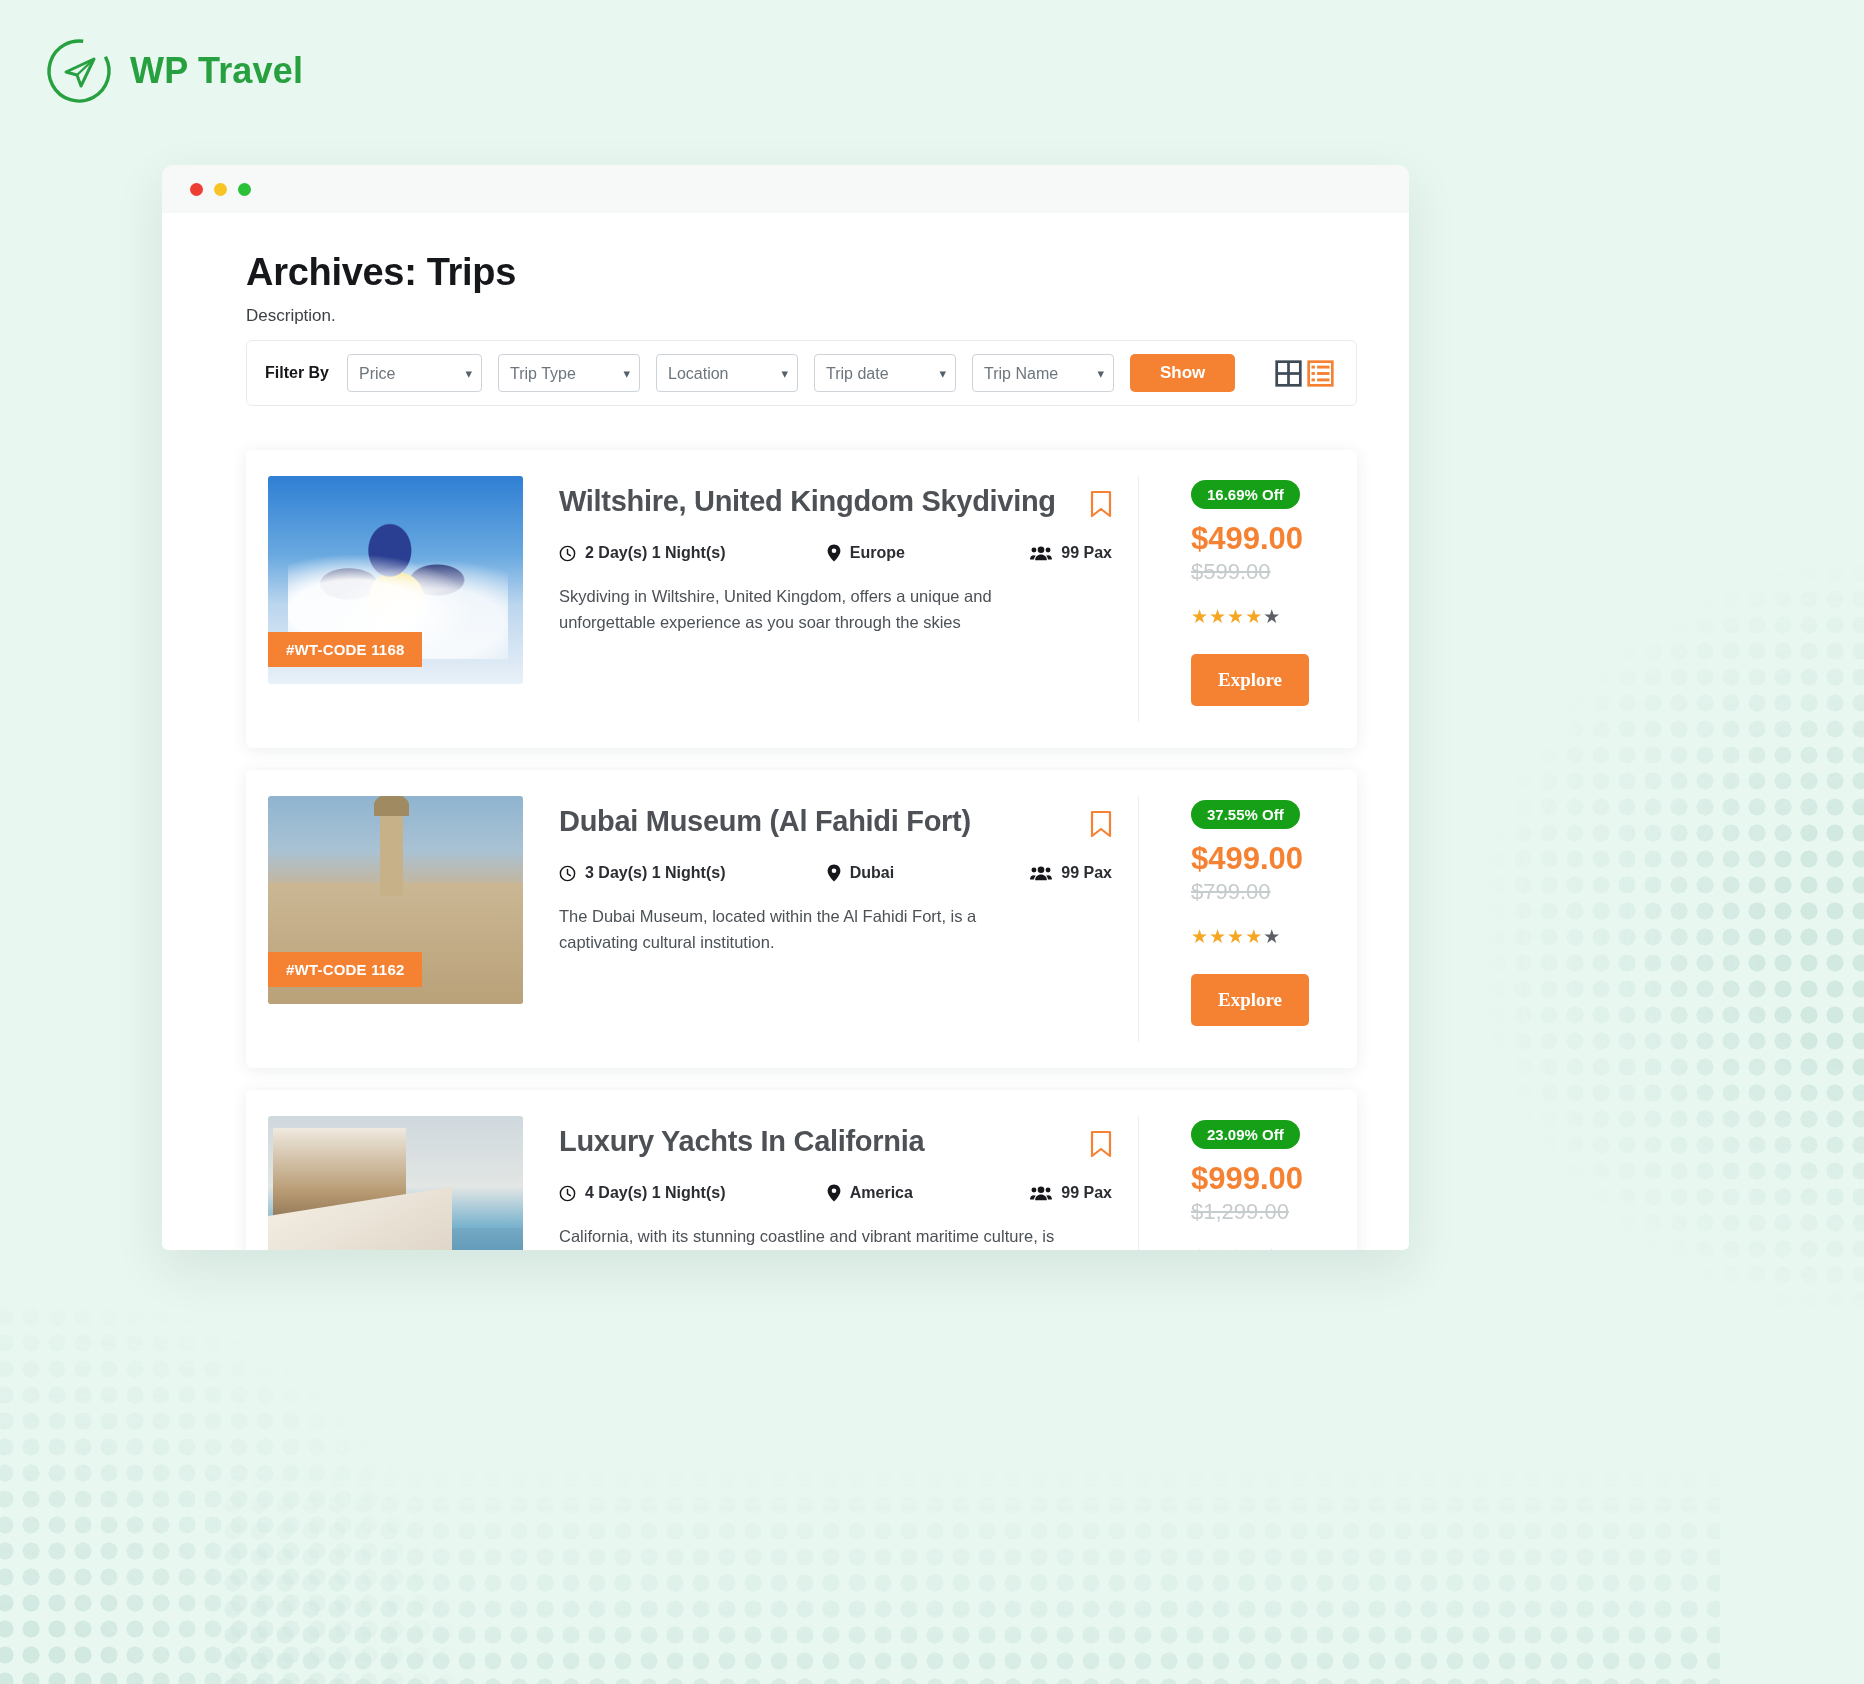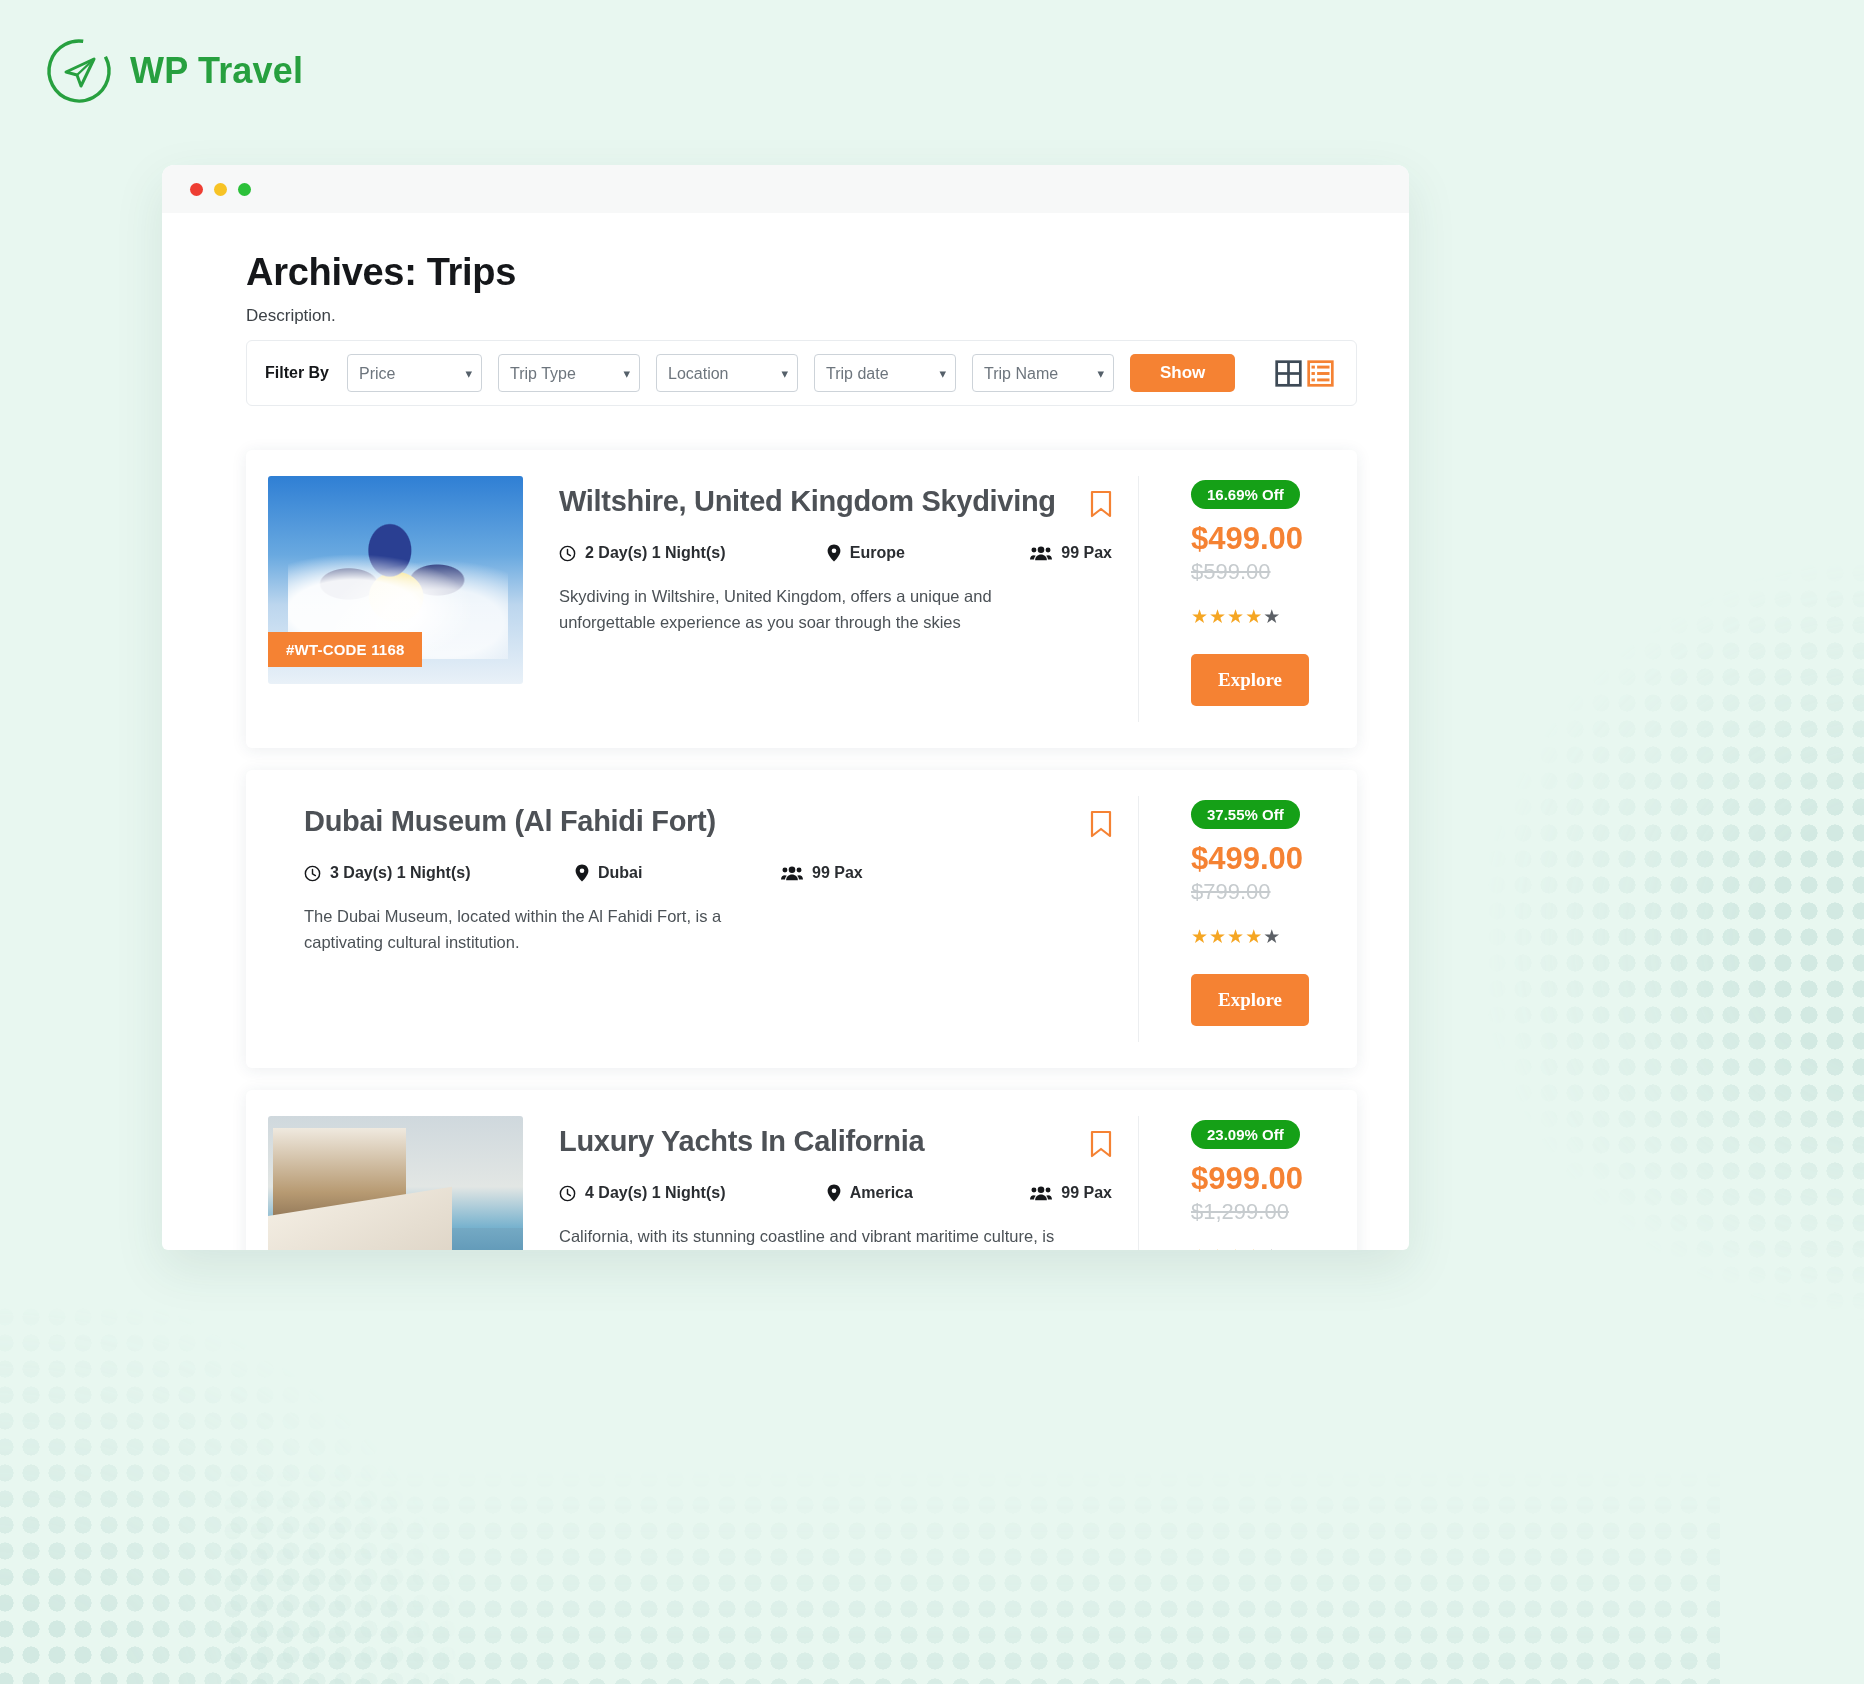--- a/index.html
+++ b/index.html
@@ -374,20 +374,24 @@
         <div class="card-aside">
           <span class="discount-pill">16.69% Off</span>
           <span class="price-now">$499.00</span>
           <span class="price-old">$599.00</span>
           <span class="stars"><span class="star-on">★</span><span class="star-on">★</span><span class="star-on">★</span><span class="star-on">★</span><span class="star-off">★</span></span>
           <button class="explore-btn">Explore</button>
         </div>
       </div>
 
       <div class="card">
+        <div class="thumb thumb-fort">
+          <div class="tower"></div>
+          <span class="code-badge">#WT-CODE 1162</span>
+        </div>
         <div class="card-body">
           <div class="title-row">
             <h2 class="card-title">Dubai Museum (Al Fahidi Fort)</h2>
             <svg class="bookmark-icon" width="22" height="28" viewBox="0 0 22 28">
               <path d="M2 2 h18 v24 l-9-7 -9 7 z" fill="none" stroke="#f58233" stroke-width="2.2" stroke-linejoin="round"></path>
             </svg>
           </div>
           <div class="meta-row">
             <span class="meta duration">
               <svg width="17" height="17" viewBox="0 0 20 20">

